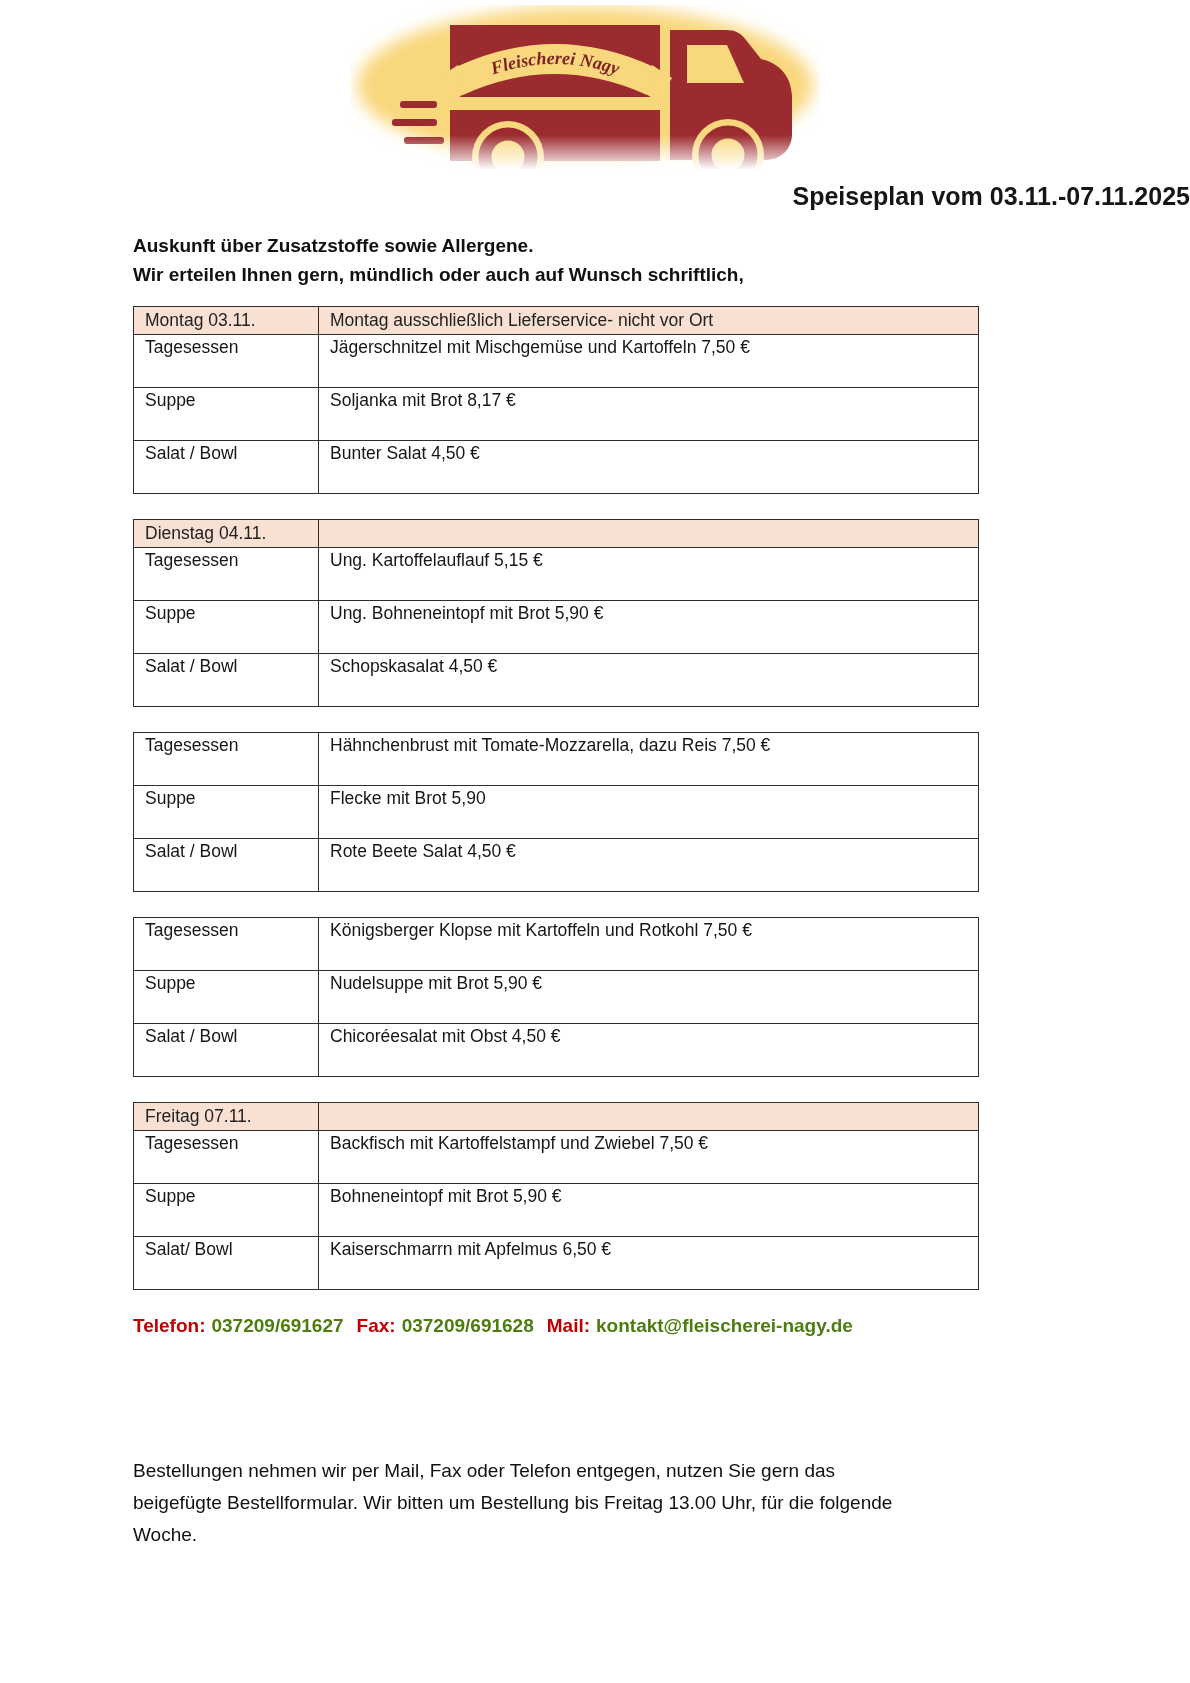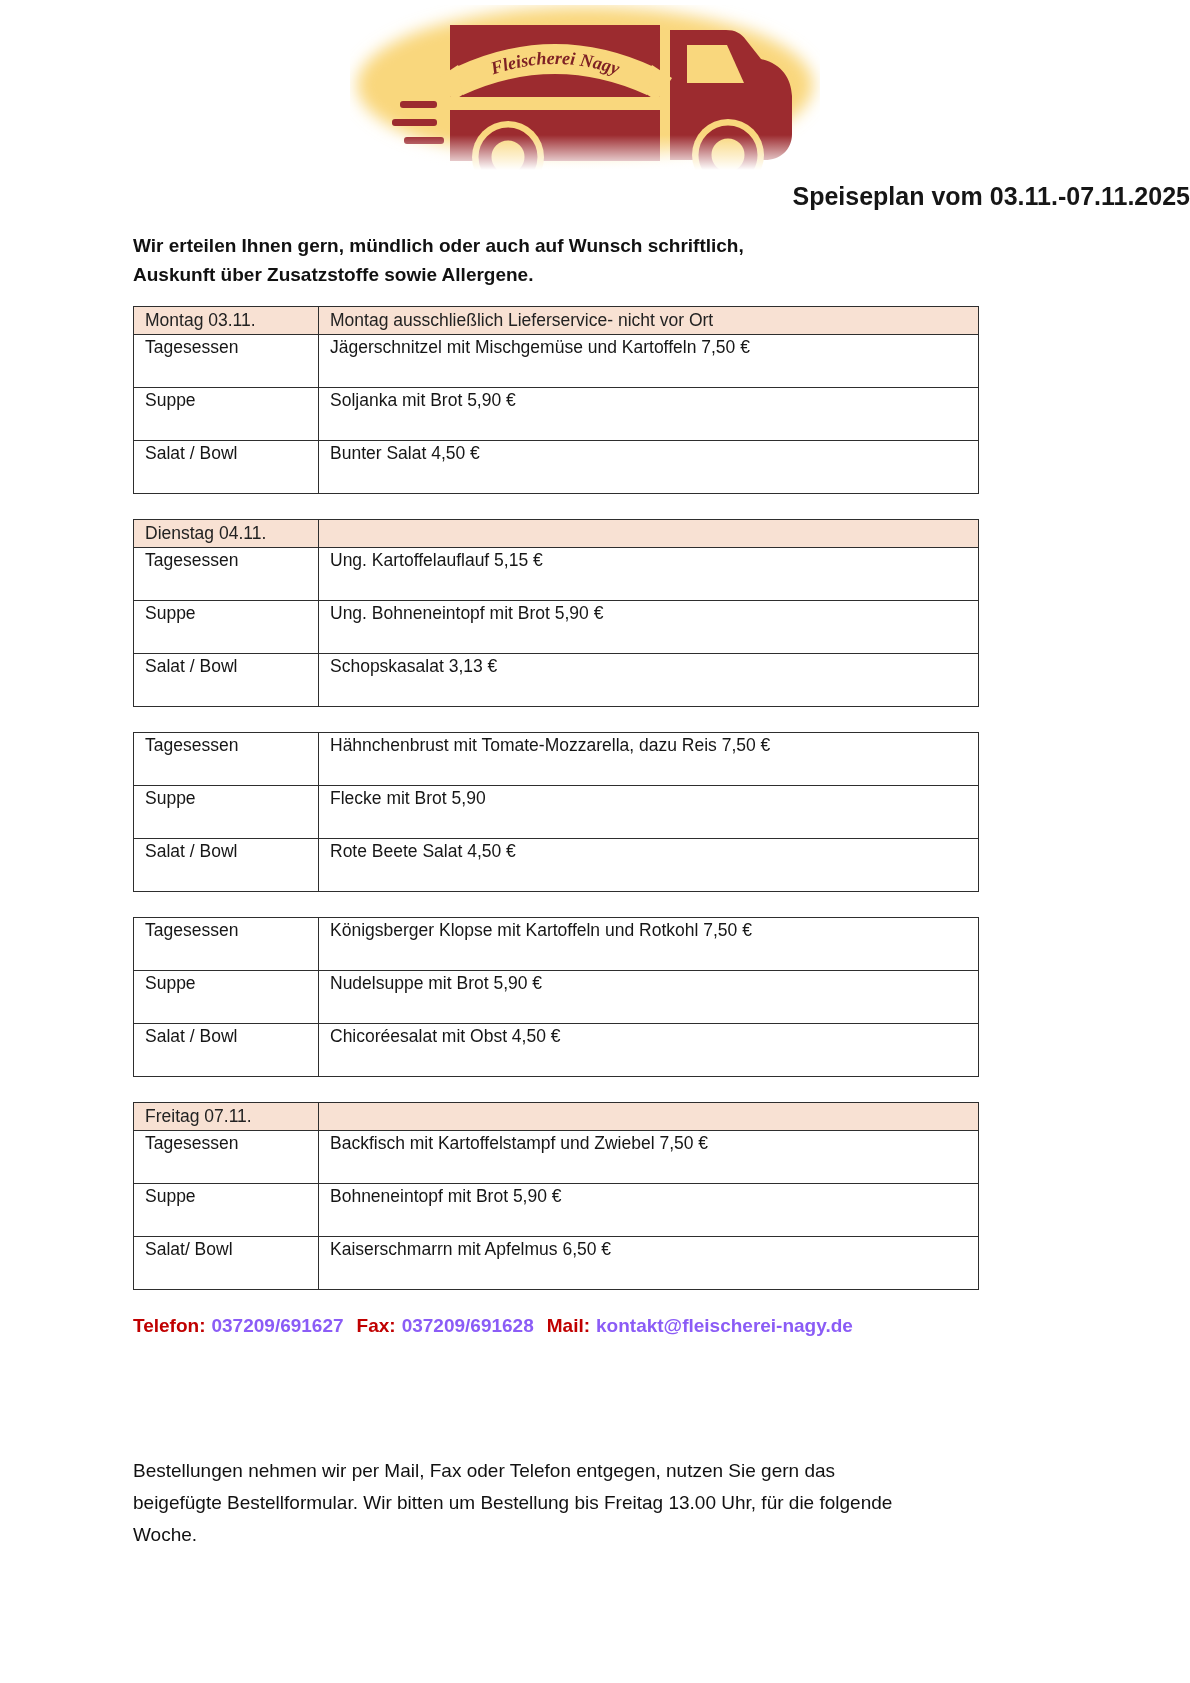--- a/index.html
+++ b/index.html
@@ -43,21 +43,21 @@
   col.col-label{width:185px;}
   col.col-value{width:660px;}
   tr.day-header td{
     background:var(--header-bg);
     height:28px;color:#222;
     vertical-align:middle;
   }
   tr.menu-row td{height:53px;color:#161616;}
   .contact{margin-top:7px;font-size:19px;font-weight:700;color:#111;}
   .contact .lbl{color:var(--contact-label-red);margin-right:6px;}
-  .contact .val{margin-right:13px;color:#8b5cf6;}
+  .contact .val{margin-right:13px;color:#4d7c0f;}
   .contact .val:last-child{margin-right:0;}
   .footer{margin-top:118px;font-size:19px;font-weight:400;line-height:1.68;color:#111;}
   .footer span{display:block;}
 </style>
 </head>
 <body>
 
 <div class="logo-wrap">
   <svg viewBox="0 0 470 165" xmlns="http://www.w3.org/2000/svg">
     <defs>
@@ -104,22 +104,22 @@
 
     <rect x="0" y="130" width="470" height="35" fill="url(#fadeWhite)"></rect>
   </svg>
 </div>
 
 <h1 class="page-title">Speiseplan vom 03.11.-07.11.2025</h1>
 
 <div class="content">
 
   <p class="intro">
+    <span>Auskunft über Zusatzstoffe sowie Allergene.</span>
     <span>Wir erteilen Ihnen gern, mündlich oder auch auf Wunsch schriftlich,</span>
-    <span>Auskunft über Zusatzstoffe sowie Allergene.</span>
   </p>
 
   <div id="tables-container">
   <table class="menu-table">
     <colgroup>
           <col class="col-label">
           <col class="col-value">
         </colgroup>
     <tbody>
       <tr class="day-header">
@@ -127,21 +127,21 @@
         <td class="note-cell">Montag ausschließlich Lieferservice- nicht vor Ort</td>
       </tr>
 
   <tr class="menu-row">
     <td class="label-cell">Tagesessen</td>
     <td class="value-cell">Jägerschnitzel mit Mischgemüse und Kartoffeln 7,50 €</td>
   </tr>
 
   <tr class="menu-row">
     <td class="label-cell">Suppe</td>
-    <td class="value-cell">Soljanka mit Brot 5,90 €</td>
+    <td class="value-cell">Soljanka mit Brot 8,17 €</td>
   </tr>
 
   <tr class="menu-row">
     <td class="label-cell">Salat / Bowl</td>
     <td class="value-cell">Bunter Salat 4,50 €</td>
   </tr>
 </tbody>
   </table>
 
   <table class="menu-table">
@@ -160,21 +160,21 @@
     <td class="value-cell">Ung. Kartoffelauflauf 5,15 €</td>
   </tr>
 
   <tr class="menu-row">
     <td class="label-cell">Suppe</td>
     <td class="value-cell">Ung. Bohneneintopf mit Brot 5,90 €</td>
   </tr>
 
   <tr class="menu-row">
     <td class="label-cell">Salat / Bowl</td>
-    <td class="value-cell">Schopskasalat 3,13 €</td>
+    <td class="value-cell">Schopskasalat 4,50 €</td>
   </tr>
 </tbody>
   </table>
 
   <table class="menu-table">
     <colgroup>
           <col class="col-label">
           <col class="col-value">
         </colgroup>
     <tbody>

